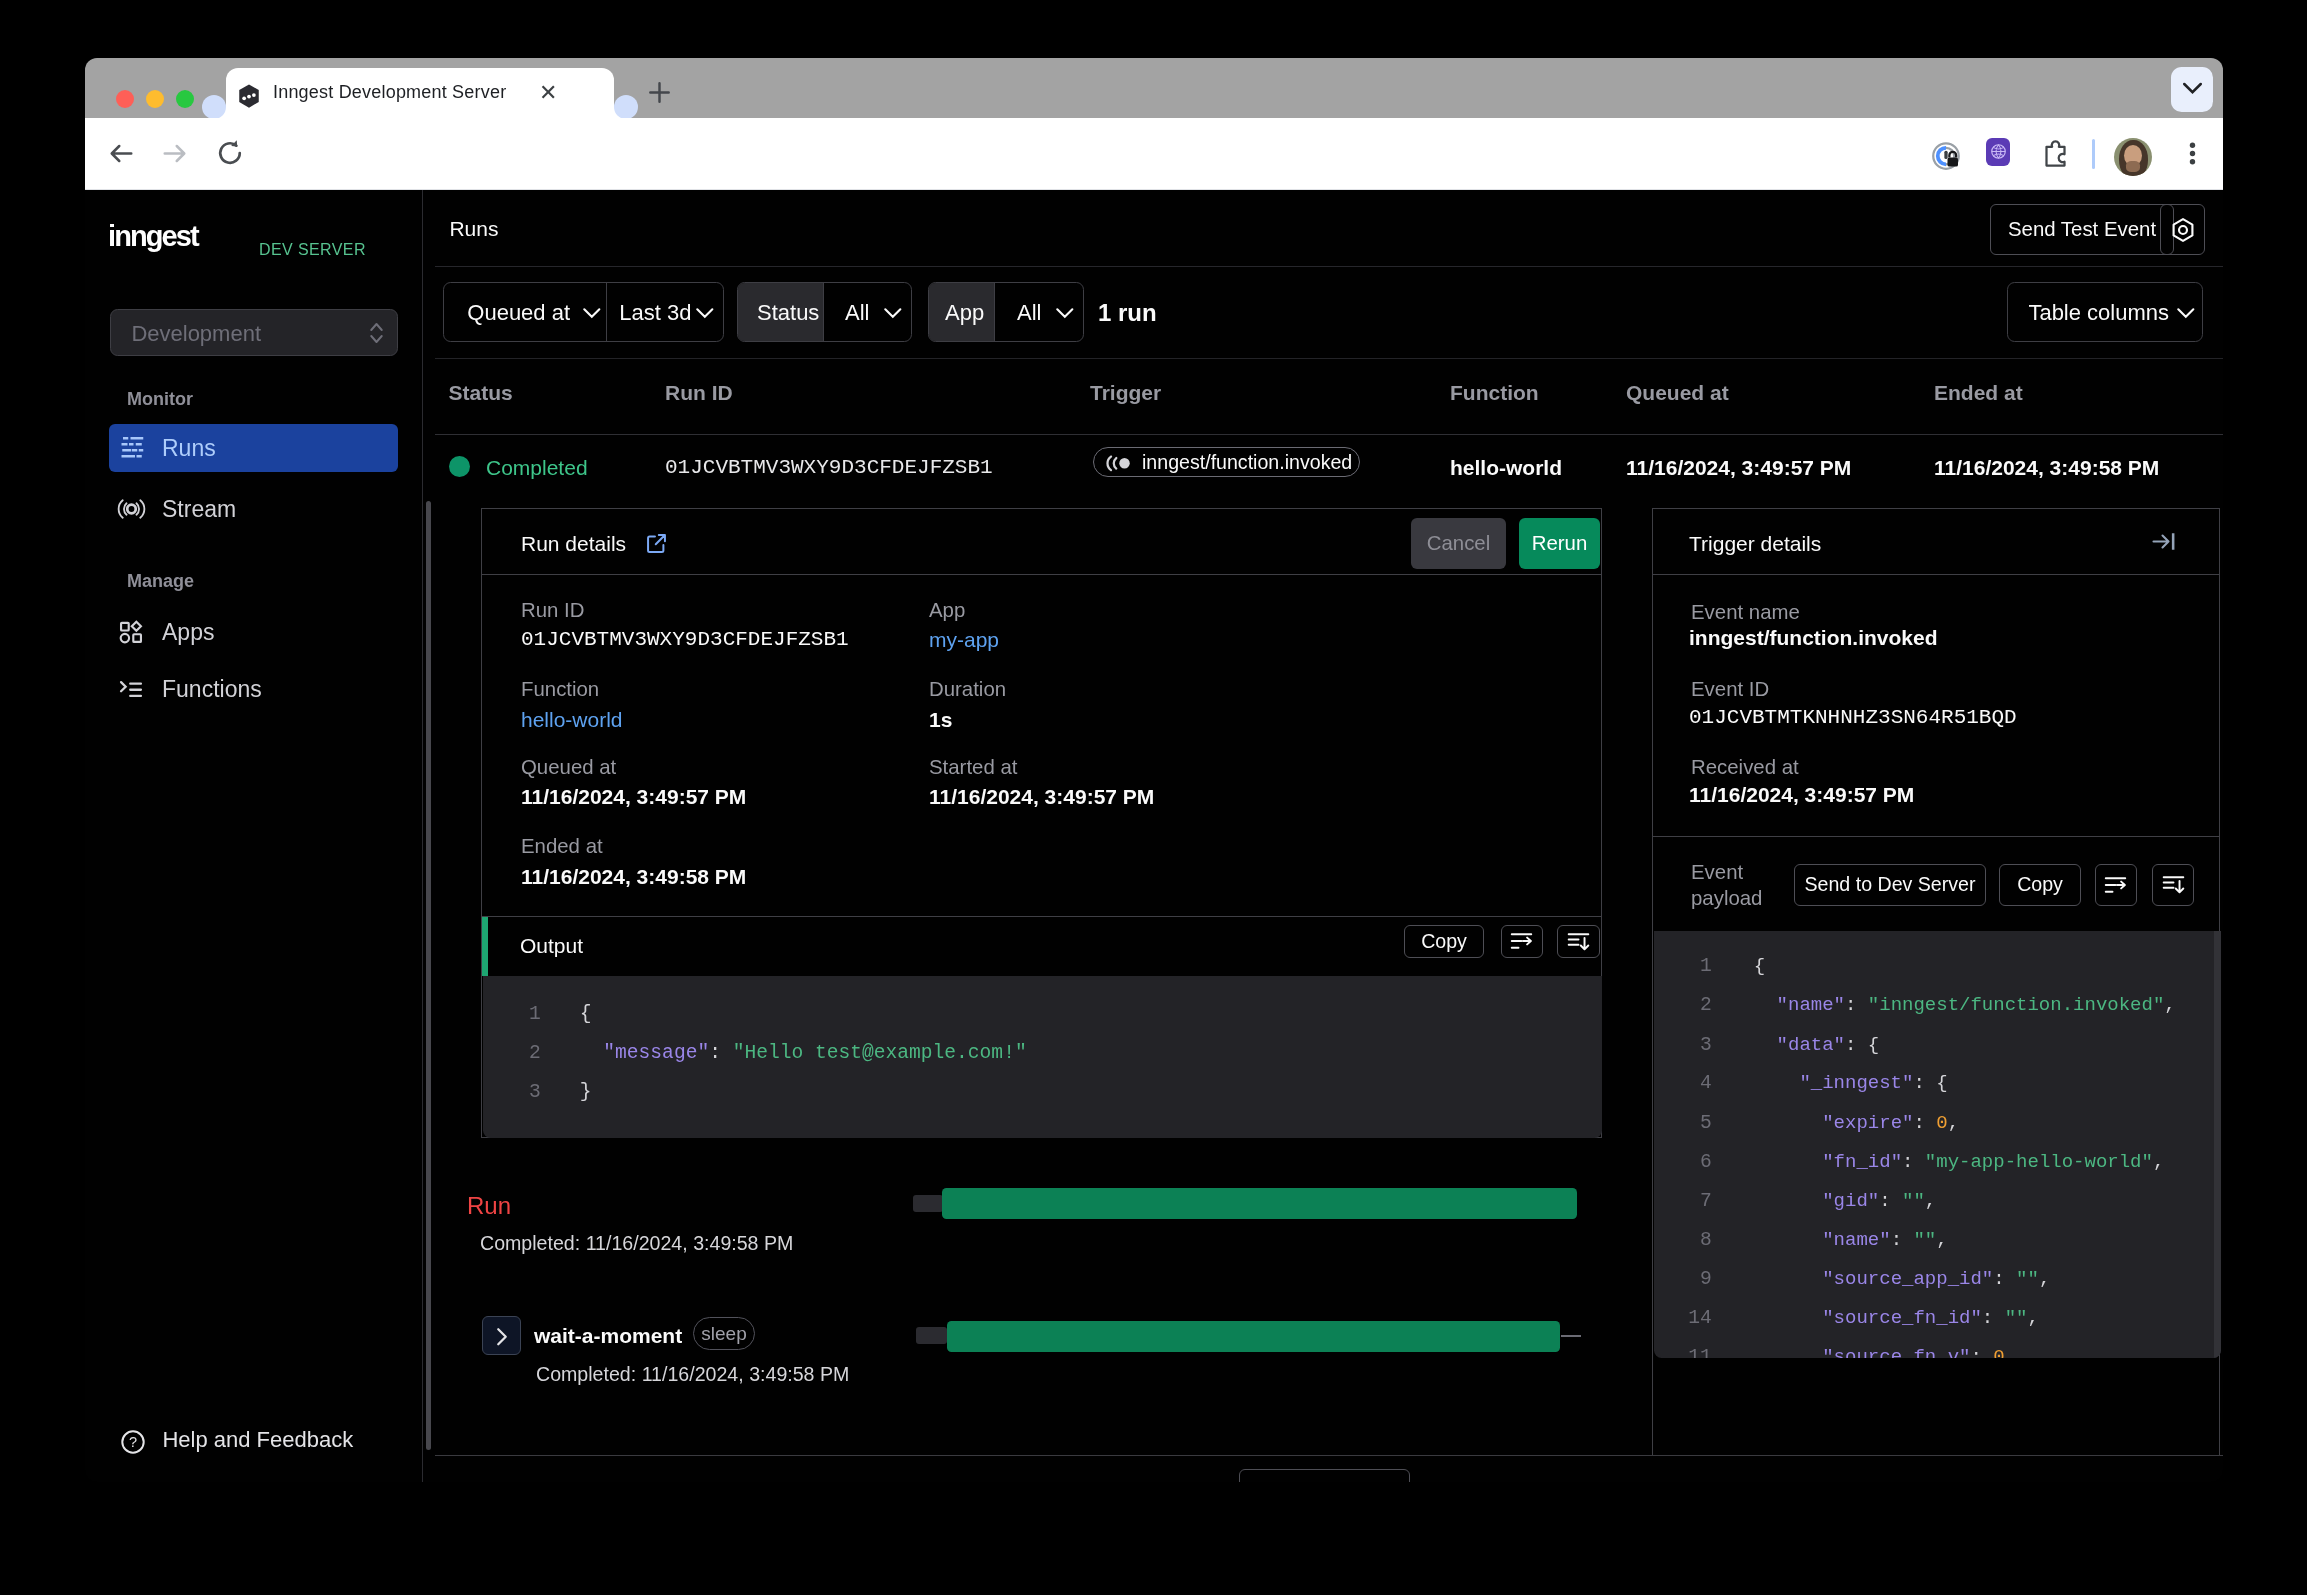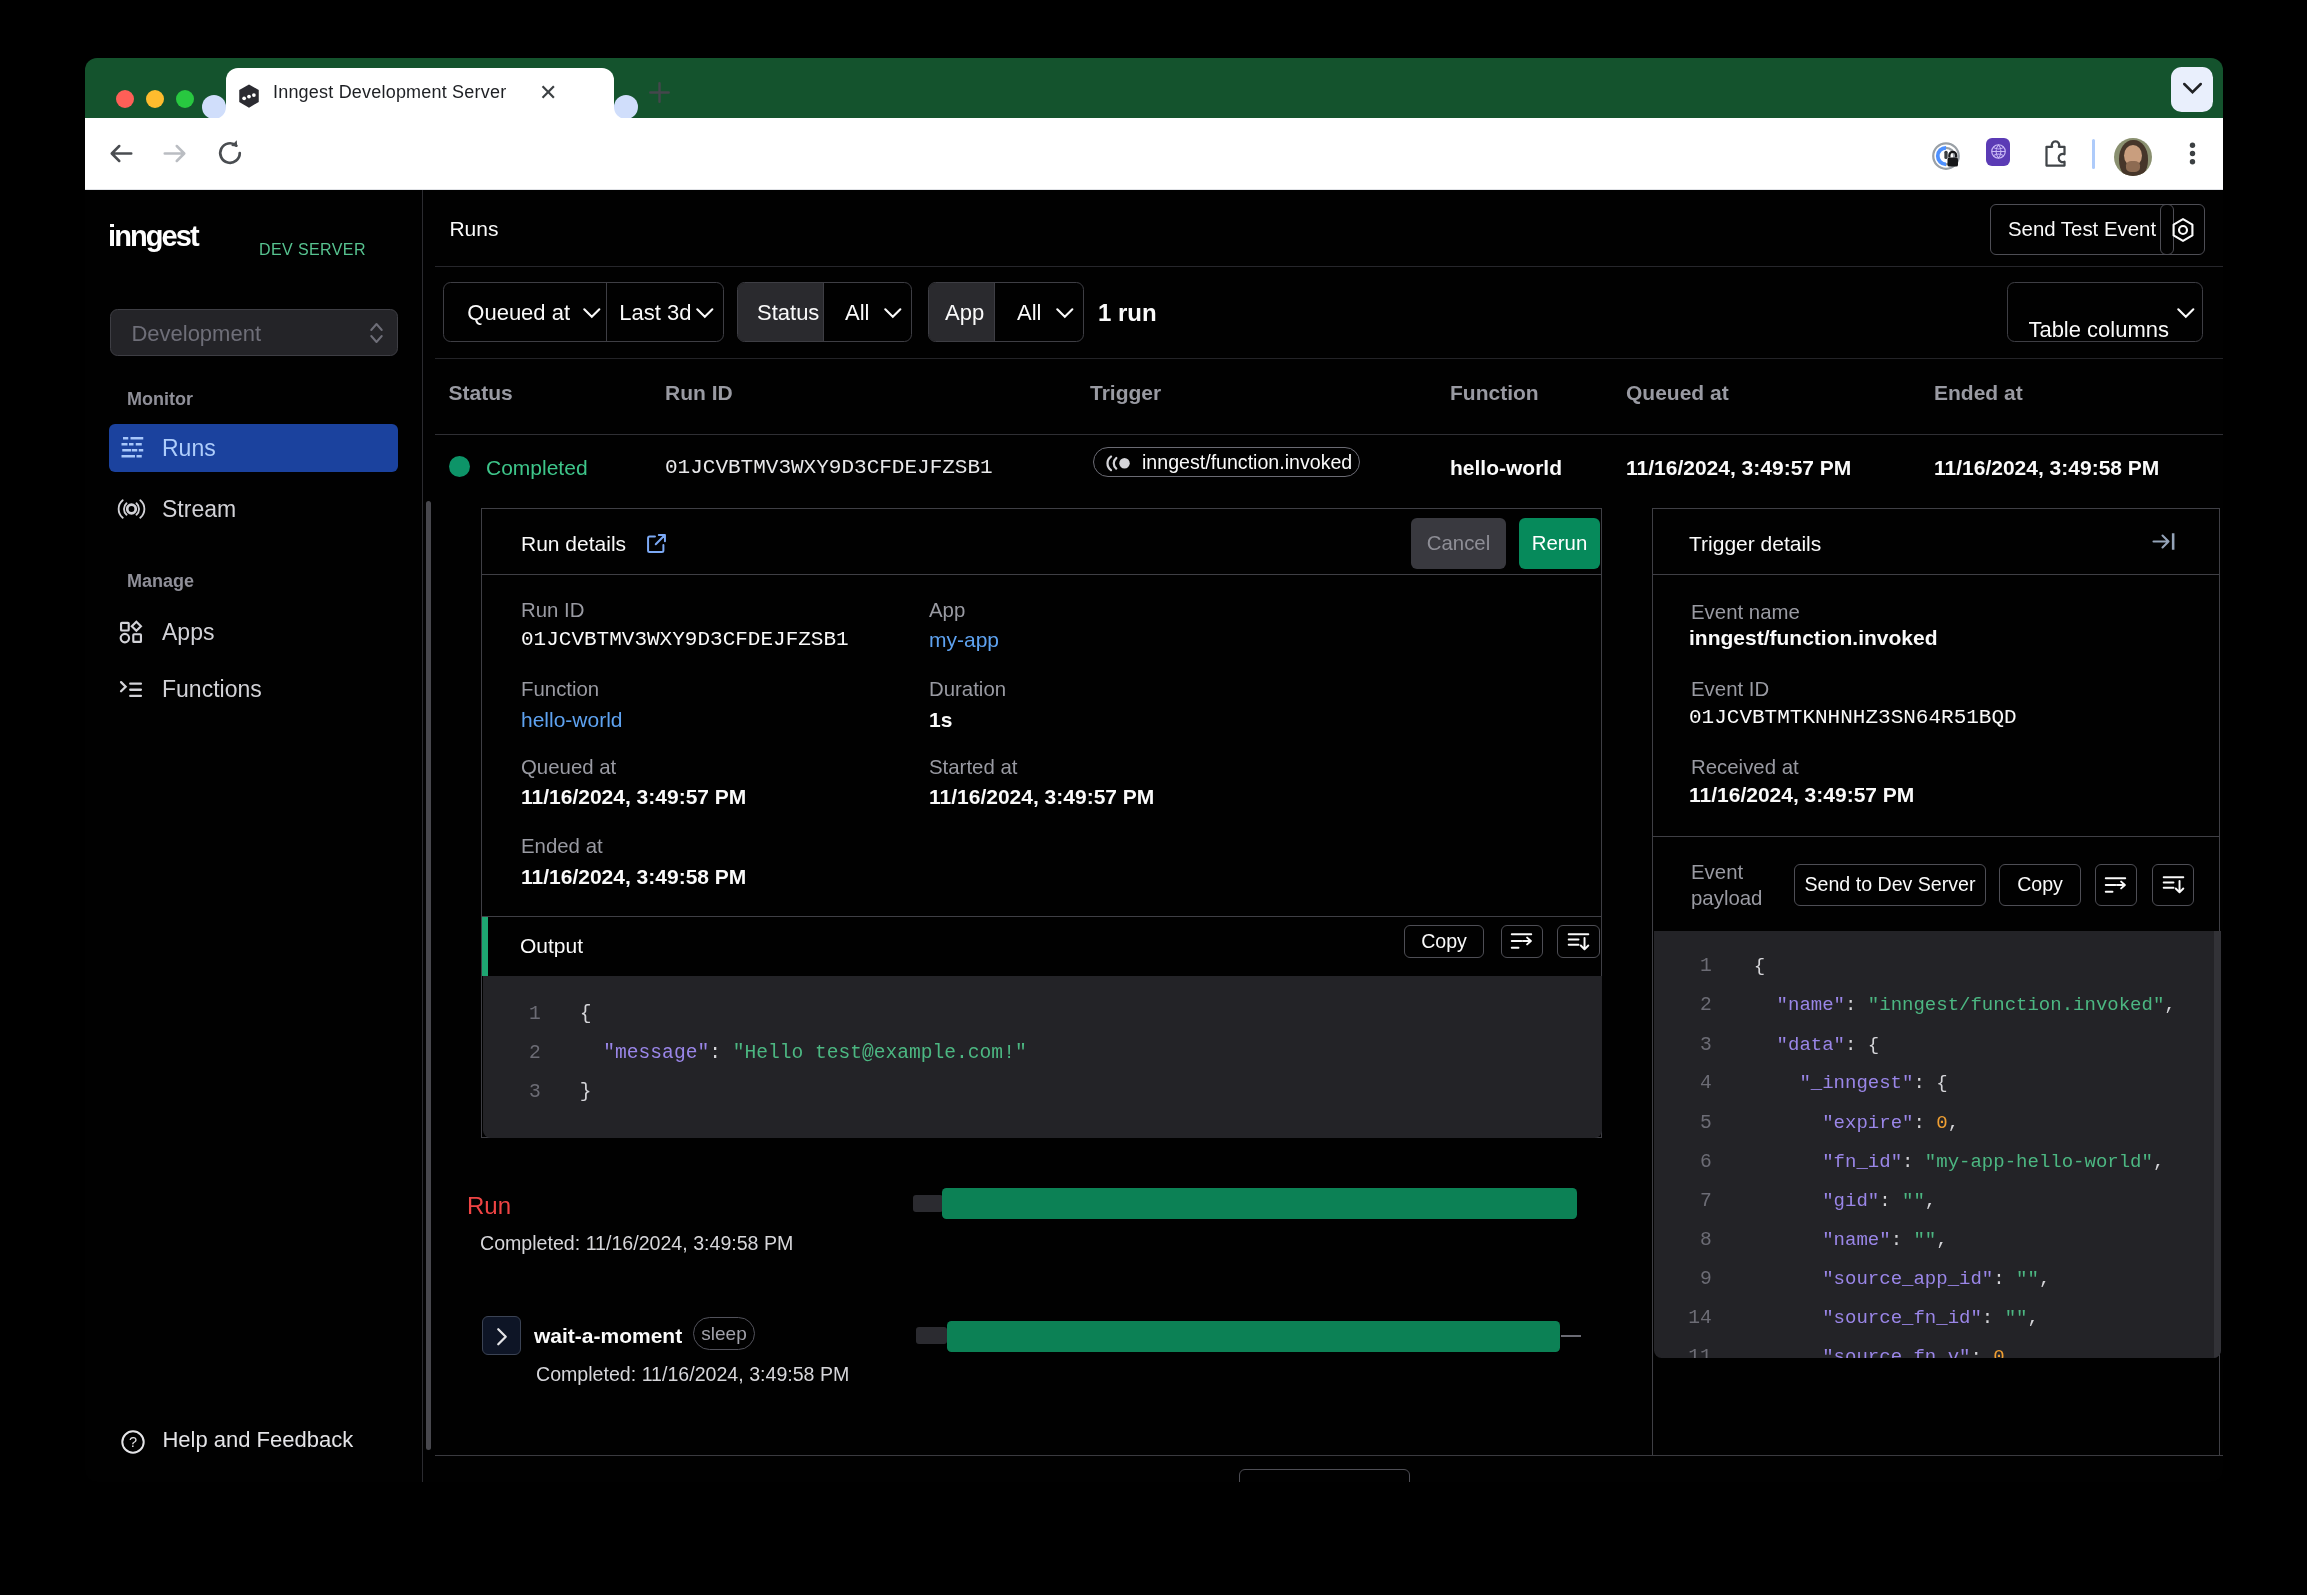--- a/index.html
+++ b/index.html
@@ -1,20 +1,20 @@
 <!DOCTYPE html>
 <html style="font-size:12px"><head>
 <meta charset="utf-8">
 <style>
 * { margin:0; padding:0; box-sizing:border-box; }
 html,body { width:2307px; height:1595px; background:#000; font-family:"Liberation Sans", sans-serif; }
 .abs { position:absolute; }
 .win { position:absolute; left:85px; top:58px; width:2138px; height:1424px; background:#010101; border-radius:12px; overflow:hidden; }
 
-.tabbar { position:absolute; left:0; top:0; width:2138px; height:60px; background:#14532d; }
+.tabbar { position:absolute; left:0; top:0; width:2138px; height:60px; background:#a3a3a3; }
 .dot { position:absolute; top:32px; width:18px; height:18px; border-radius:50%; }
 .tab { position:absolute; left:141px; top:9.8px; width:388px; height:51px; background:#fff; border-radius:12px 12px 0 0; }
 .flare { position:absolute; bottom:0; width:12px; height:12px; background:#fff; }
 .flare:before { content:""; position:absolute; width:24px; height:24px; border-radius:50%; background:#d0defb; bottom:0; }
 .flare.l { left:-12px; } .flare.l:before { right:0; }
 .flare.r { right:-12px; } .flare.r:before { left:0; }
 .tabtitle { position:absolute; left:47px; top:14.4px; font-size:18px; color:#1d1f23; letter-spacing:0.2px; white-space:nowrap; }
 .tabx { position:absolute; left:313px; top:12px; font-size:22px; color:#3c4043; }
 .chevbtn { position:absolute; left:2086px; top:9px; width:42px; height:45px; border-radius:10.6px; background:#e9effc; }
 
@@ -222,21 +222,21 @@
           <div class="fseg" style="left:0;width:65px;"></div>
             <div class="abs" style="left:65px;top:0;width:1.1px;height:58px;background:#3e3e44;"></div>
           <span style="position:absolute;left:16px;top:16.6px;">App</span>
           <span style="position:absolute;left:88px;top:16.6px;">All</span>
           <svg class="abs" style="left:126px;top:23.4px" width="19.6" height="13.6" viewBox="0 0 26 18">
               <path d="M3 3 L13 13 L23 3" stroke="#fafafa" stroke-width="2.8" fill="none" stroke-linecap="round"></path>
             </svg>
         </div>
         <div class="abs" style="left:663px;top:31px;font-size:24px;font-weight:bold;color:#fafafa;">1 run</div>
         <div class="fbox" style="left:1572px; width:196px;">
-          <span style="position:absolute;left:20.4px;top:16.6px;margin-top:17px;">Table columns</span>
+          <span style="position:absolute;left:20.4px;top:16.6px;">Table columns</span>
           <svg class="abs" style="left:168px;top:23.4px" width="19.6" height="13.6" viewBox="0 0 26 18">
               <path d="M3 3 L13 13 L23 3" stroke="#fafafa" stroke-width="2.8" fill="none" stroke-linecap="round"></path>
             </svg>
         </div>
       </div>
       <div class="thead">
         <span style="left:13.6px;">Status</span>
           <span style="left:230px;">Run ID</span>
           <span style="left:655px;">Trigger</span>
           <span style="left:1015px;">Function</span>

